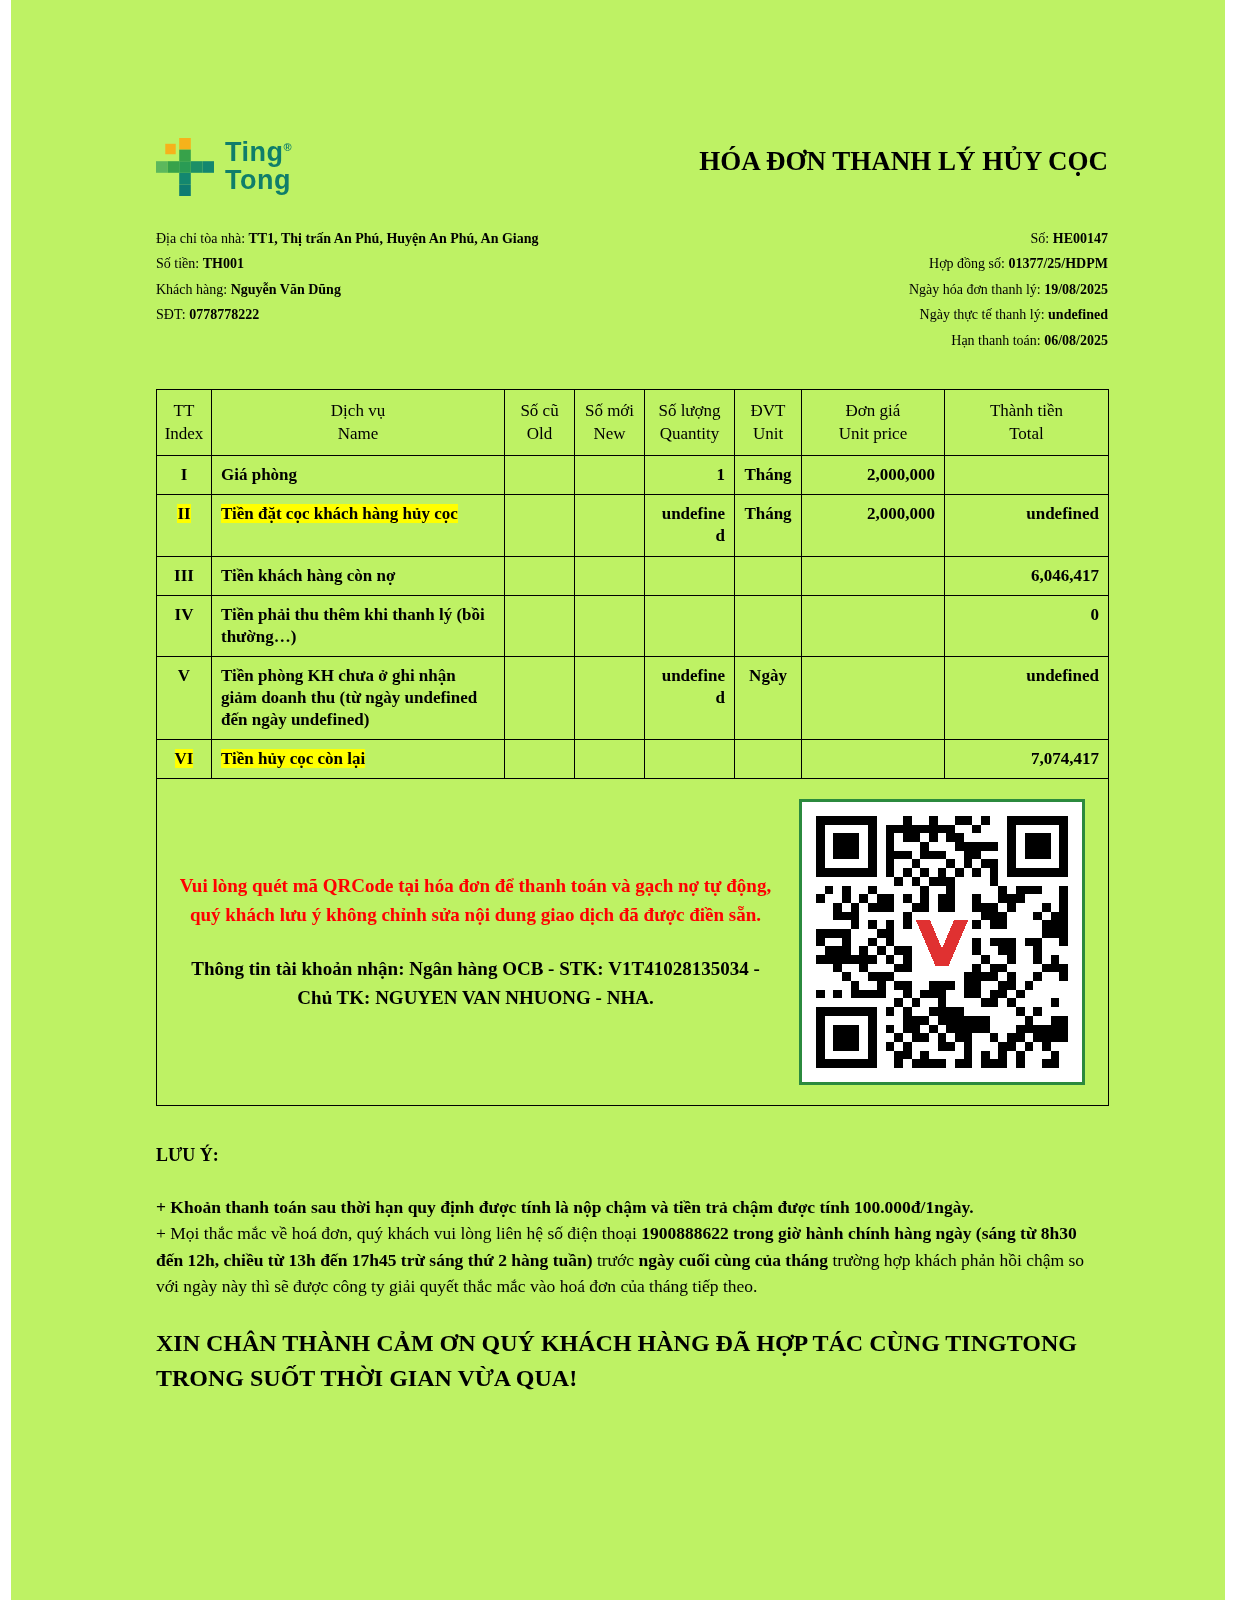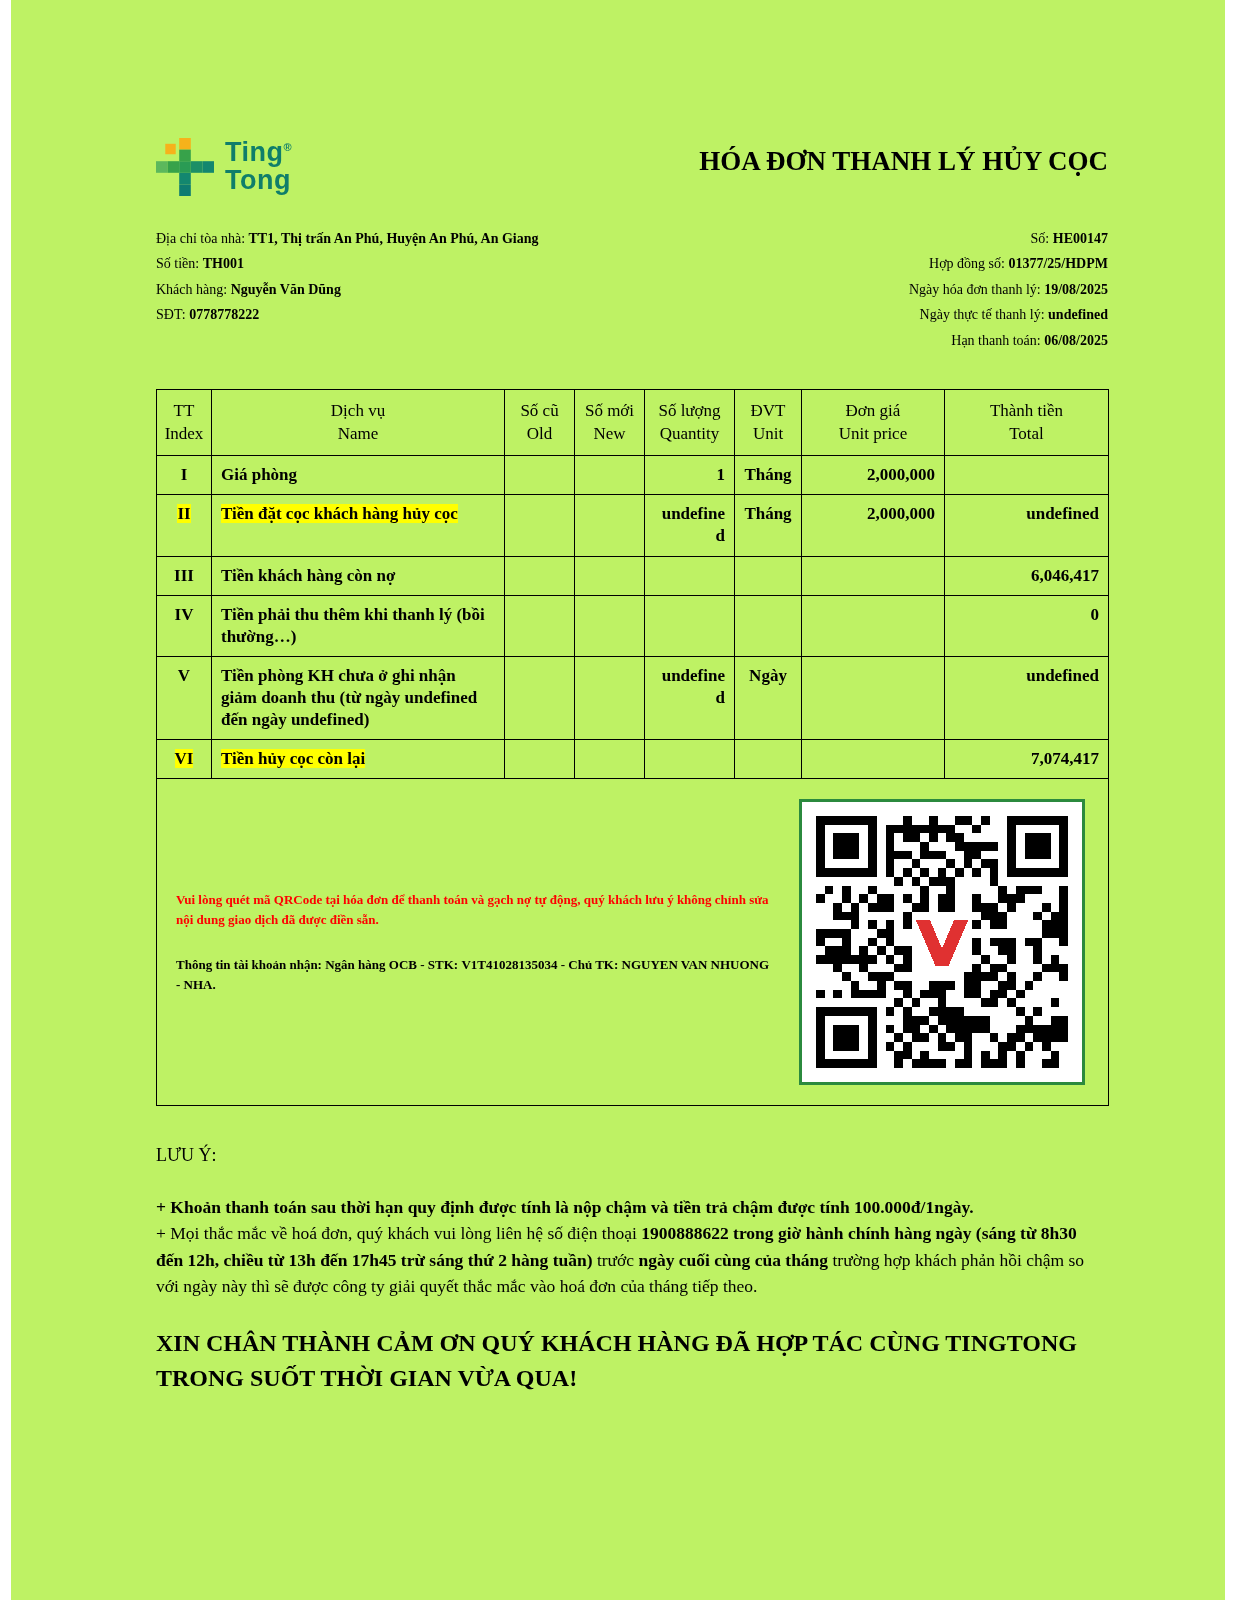--- a/index.html
+++ b/index.html
@@ -35,28 +35,28 @@
   td.c-price { text-align:right; }
   td.c-total { text-align:right; }
   .hl { background:#ffff00; }
 
   td.words-cell { font-weight:normal; font-style:italic; padding:9px 10px; }
   td.words-cell .wlabel { font-weight:bold; }
 
   
   td.payment-td { padding:0; font-weight:normal; }
   .payment-cell { display:flex; align-items:center; gap:20px; min-height:306px; padding:12px 14px 12px 10px; }
-  .payment-text { flex:1; font-size:13px; line-height:1.5; padding-right:4px; }
+  .payment-text { flex:1; font-size:19px; line-height:1.5; padding-right:4px;text-align:center; }
   .red-note { color:#ff0000; margin-bottom:26px; }
   .qr-frame { flex:0 0 auto; border:3px solid #2b8a3e; background:#fff; padding:14px; line-height:0; }
   .qr-frame svg { width:252px; height:252px; shape-rendering:crispEdges; }
 
   
   .footer { margin-top:36px; font-size:17.5px; line-height:1.52; }
-  .footer .heading { font-weight:normal; font-size:18px; }
+  .footer .heading { font-weight:bold; font-size:18px; }
   .footer .notes { margin-top:24px; }
   .note1 { font-weight:bold; }
   .thanks { font-weight:bold; font-size:24px; margin-top:26px; line-height:1.45; }
 </style>
 </head>
 <body>
 
 <div class="page">
   <div class="content">
 

